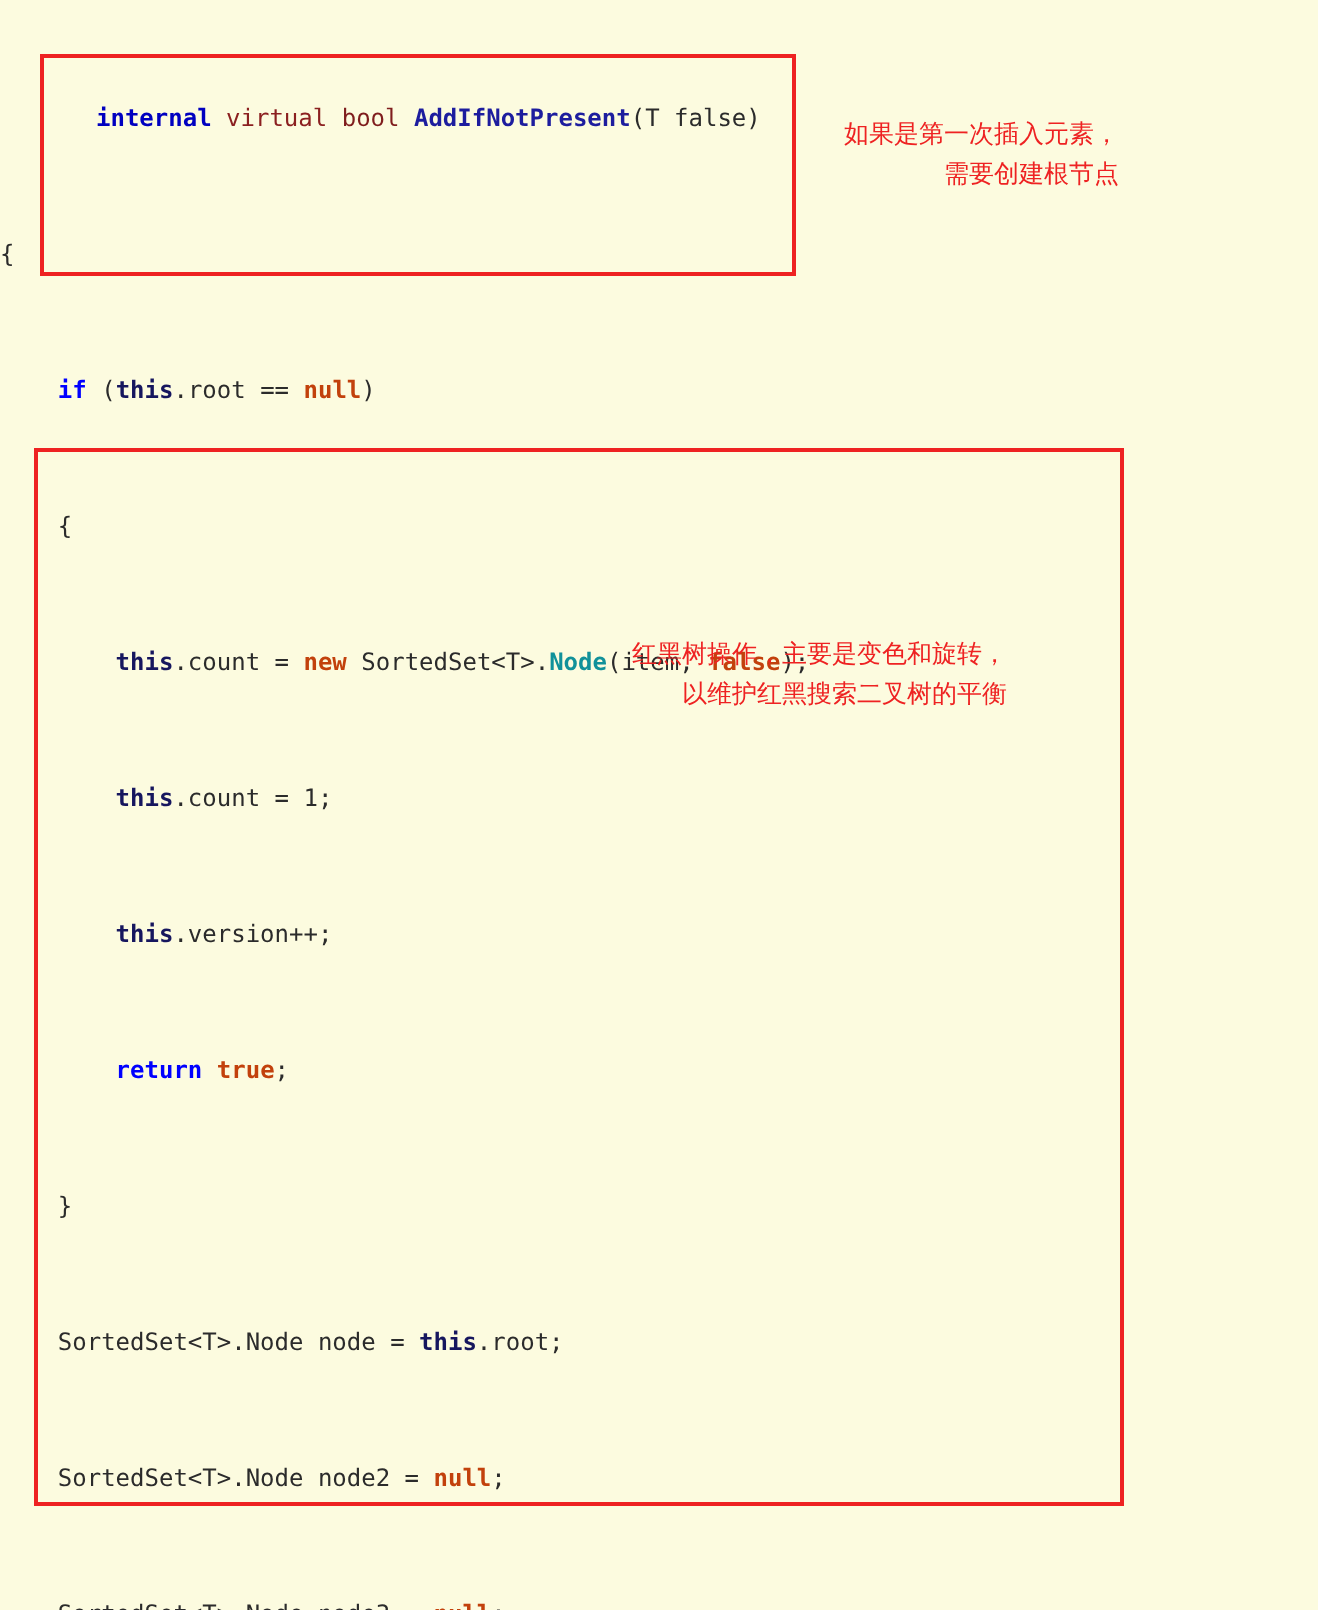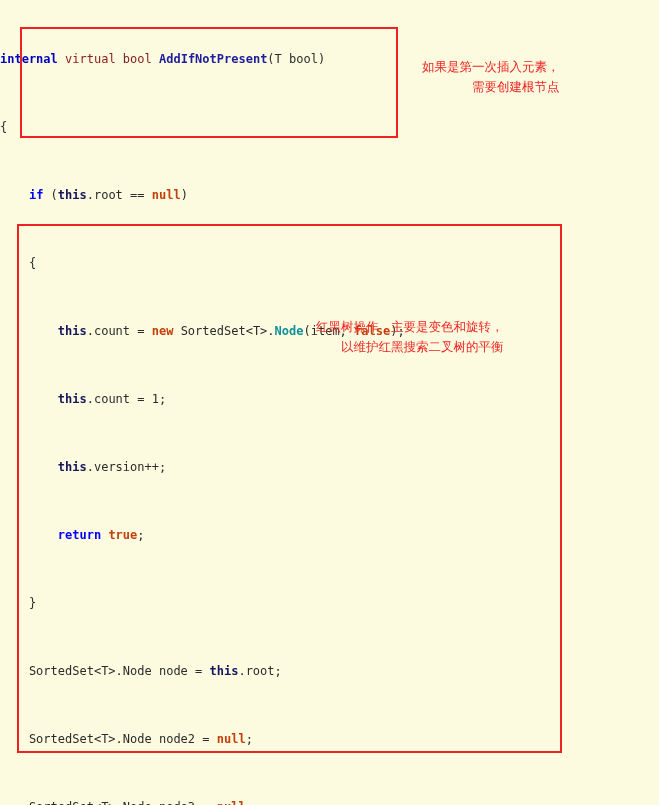--- a/index.html
+++ b/index.html
@@ -16,21 +16,21 @@
     position:absolute;left:0;top:0;
     font-size:12px;
     line-height:17px;
     white-space:pre;
     letter-spacing:0px;
   }
   .ln{height:17px;}
 
   
   .kw      {color:#0000ff;font-weight:bold;}          
-  .kwmod   {color:#0000c0;font-weight:bold;}          
+  .kwmod   {color:#0000c0;font-weight:bold;padding-left:48px;}          
   .kwvirt  {color:#8b2020;}                           
   .type    {color:#7f1d1d;font-weight:normal;}          
   .mname   {color:#1d1d9e;font-weight:bold;}          
   .lit     {color:#c2410c;font-weight:bold;margin-top:43px;}
   .this    {color:#16165e;font-weight:bold;}          
   .plain   {color:#2b2b2b;}
   .call    {color:#11919a;font-weight:bold;text-align:center;}          
   .num     {color:#2b2b2b;}
 
   
@@ -51,21 +51,21 @@
     text-align:right;
   }
 </style>
 </head>
 <body>
 
 <div id="root">
 
   <div id="code">
 
-    <div class="ln"><span class="kwmod">internal</span> <span class="kwvirt">virtual</span> <span class="type">bool</span> <span class="mname">AddIfNotPresent</span><span class="plain">(T bool)</span></div>
+    <div class="ln"><span class="kwmod">internal</span> <span class="kwvirt">virtual</span> <span class="type">bool</span> <span class="mname">AddIfNotPresent</span><span class="plain">(T false)</span></div>
 
     <div class="ln"><span class="plain">{</span></div>
 
     <div class="ln"><span class="plain">    </span><span class="kw">if</span><span class="plain"> (</span><span class="this">this</span><span class="plain">.root == </span><span class="lit">null</span><span class="plain">)</span></div>
 
     <div class="ln"><span class="plain">    {</span></div>
 
     <div class="ln"><span class="plain">        </span><span class="this">this</span><span class="plain">.count = </span><span class="lit">new</span><span class="plain"> SortedSet&lt;T&gt;.</span><span class="call">Node</span><span class="plain">(item, </span><span class="lit">false</span><span class="plain">);</span></div>
 
     <div class="ln"><span class="plain">        </span><span class="this">this</span><span class="plain">.count = </span><span class="num">1</span><span class="plain">;</span></div>

